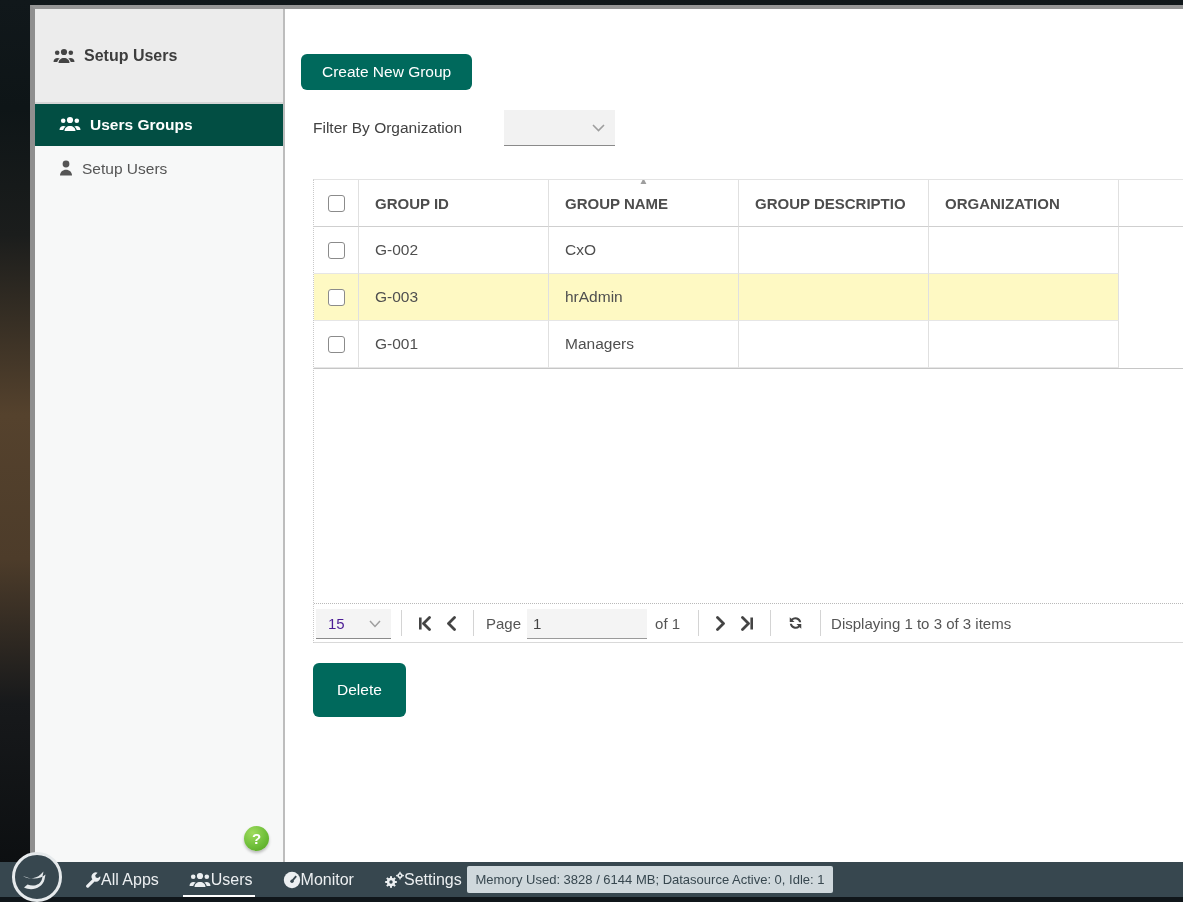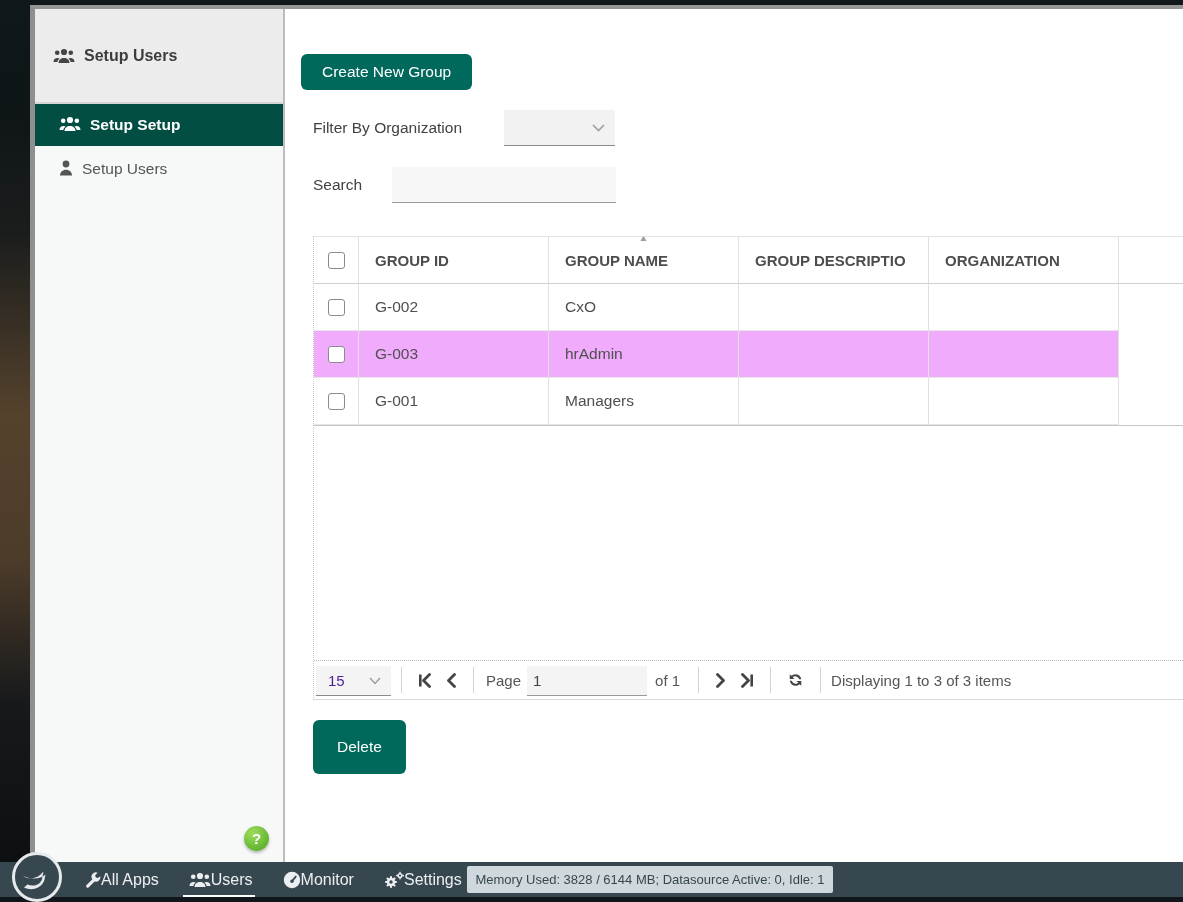--- a/index.html
+++ b/index.html
@@ -96,21 +96,21 @@
     border-right:1px solid #e0e0e0; border-bottom:1px solid #e6e6e6;
     overflow:hidden; white-space:nowrap; background:#fff;
   }
   .g-cell.cb { flex:0 0 45px; width:45px; padding:0; justify-content:center; }
   .g-cell.fill { flex:1 1 auto; width:auto; border-right:none; border-bottom:none; }
   .g-head .g-cell {
     font-weight:bold; font-size:15px; color:#4d4d4d;
     border-bottom:1px solid #cfcfcf; position:relative; background:#fff;
   }
   .g-head .g-cell.fill { border-bottom:1px solid #cfcfcf; }
-  .g-body .g-row.striped .g-cell { background:#f0abfc; }
+  .g-body .g-row.striped .g-cell { background:#fef9c3; }
   .g-body .g-row .g-cell.fill { background:#fff; }
   .rows-block { border-bottom:1px solid #c6c6c6; }
   .grid-spacer { height:234px; background:#fff; }
 
   .sort-caret {
     position:absolute; top:-4px; left:50%; transform:translateX(-50%);
     font-size:10px; color:#9e9e9e; line-height:10px;
   }
 
   .checkbox {
@@ -191,21 +191,21 @@
       <span class="icn">
         <svg width="22" height="16" viewBox="0 0 22 16" fill="currentColor">
           <circle cx="11" cy="4" r="3.1"></circle>
           <path d="M5.5 15c0-3 2.5-5 5.5-5s5.5 2 5.5 5z"></path>
           <circle cx="4.2" cy="4.8" r="2.3"></circle>
             <circle cx="17.8" cy="4.8" r="2.3"></circle>
           <path d="M.5 14c0-2.4 1.8-4 4-4 .8 0 1.6.2 2.2.6-1.3 1-2.2 2.2-2.4 3.4z"></path>
           <path d="M21.5 14c0-2.4-1.8-4-4-4-.8 0-1.6.2-2.2.6 1.3 1 2.2 2.2 2.4 3.4z"></path>
         </svg>
       </span>
-      <span>Setup Setup</span>
+      <span>Users Groups</span>
     </div>
 
     <div class="side-item">
       <span class="icn">
         <svg width="14" height="16" viewBox="0 0 14 16" fill="currentColor">
           <circle cx="7" cy="4" r="3.4"></circle>
           <path d="M1 15.5c0-3.4 2.7-5.7 6-5.7s6 2.3 6 5.7z"></path>
         </svg>
       </span>
       <span>Setup Users</span>
@@ -225,24 +225,20 @@
       <div class="select-box">
         <span class="sel-val"></span>
         <span class="icn">
           <svg width="13" height="8" viewBox="0 0 13 8" fill="none" stroke="#9e9e9e" stroke-width="1.6">
             <polyline points="1,1 6.5,6.5 12,1"></polyline>
           </svg>
         </span>
       </div>
     </div>
 
-    <div class="form-row search-row">
-      <span class="form-label">Search</span>
-      <input class="text-input" type="text" value="" style="">
-    </div>
 
     
     <div class="grid">
 
       <div class="g-row g-head">
         <div class="g-cell cb">
           <span class="checkbox"></span>
         </div>
         <div class="g-cell">
           <span>GROUP ID</span>

